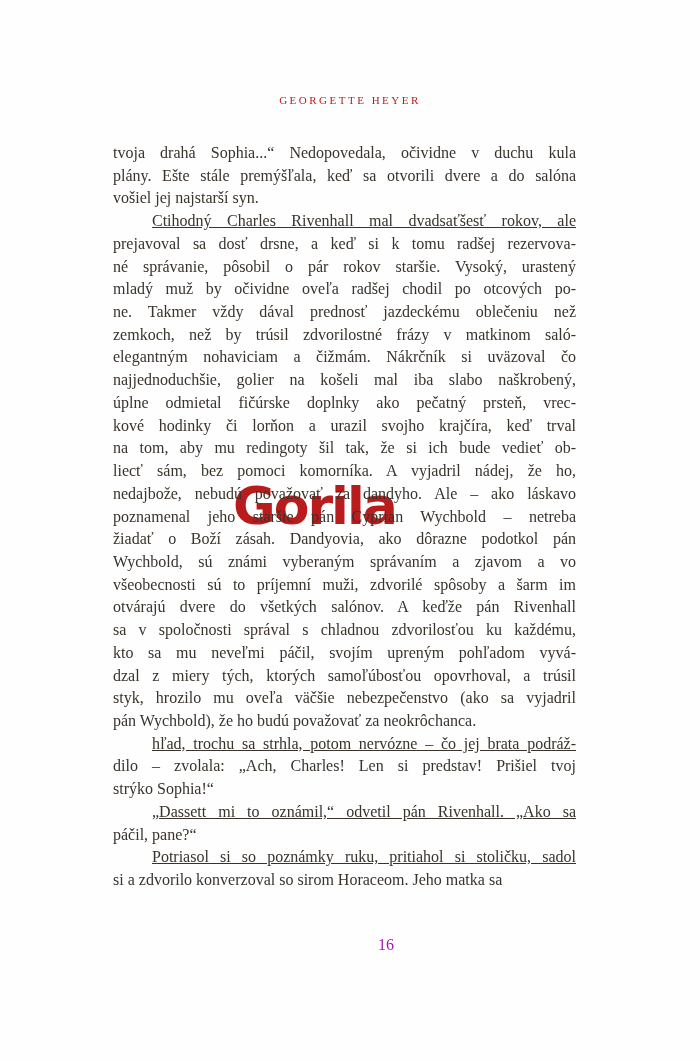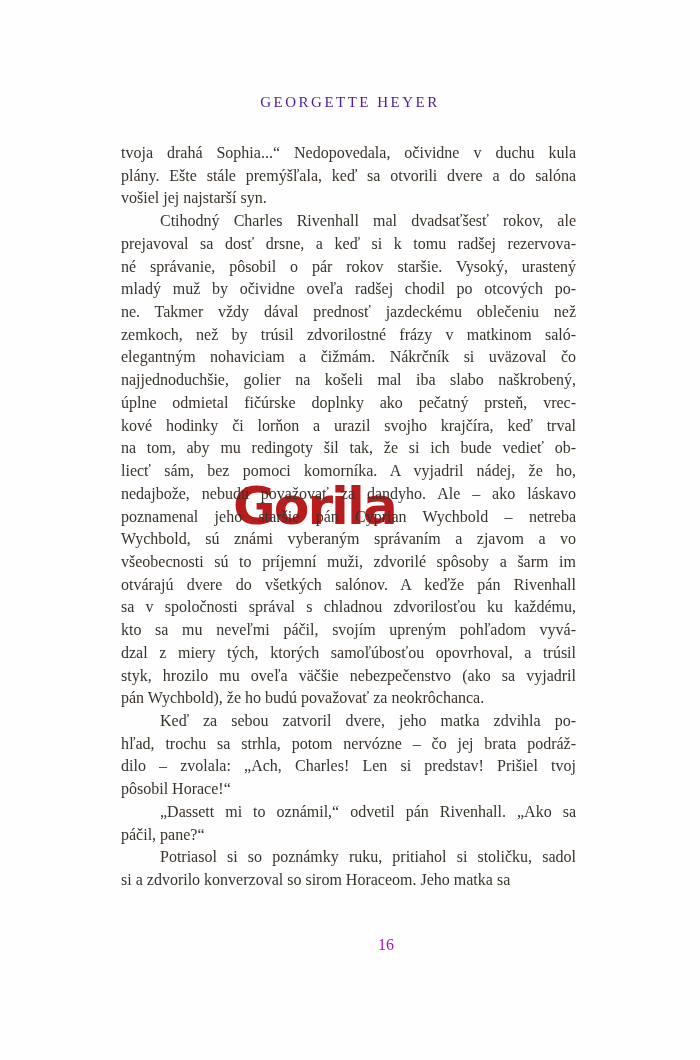--- a/index.html
+++ b/index.html
@@ -15,23 +15,23 @@
     font-family: "Liberation Serif", "DejaVu Serif", serif;
     color: #39332c;
     overflow: hidden;
   }
   .running-header {
     position: absolute;
     top: 94px;
     left: 0;
     width: 100%;
     text-align: center;
-    font-size: 15px;
+    font-size: 11px;
     letter-spacing: 2.5px;
-    color: #4c1d95;
+    color: #b91c1c;
     z-index: 2;
   }
   .watermark {
     position: absolute;
     top: 480px;
     left: 233px;
     font-family: "DejaVu Sans", sans-serif;
     font-weight: bold;
     font-size: 52px;
     line-height: 1;
@@ -49,27 +49,27 @@
   }
   .paragraph { margin: 0; padding: 0; }
   .line {
     height: 22.72px;
     line-height: 22.72px;
     font-size: 16px;
     text-align: justify;
     text-align-last: justify;
     overflow: hidden;
     white-space: nowrap;
-    margin-left: 8px;
   }
   .line.last {
     text-align-last: left;
   }
   .paragraph.indent .line:first-child {
     text-indent: 39px;
+    text-decoration: underline;
   }
   .page-number {
     position: absolute;
     top: 936px;
     left: 0;
     width: 100%;
     text-align: center;
     font-size: 16px;
     color: #a21caf;
     z-index: 2;
@@ -98,34 +98,34 @@
         <div class="line">ne. Takmer vždy dával prednosť jazdeckému oblečeniu než</div>
         <div class="line">zemkoch, než by trúsil zdvorilostné frázy v matkinom saló-</div>
         <div class="line">elegantným nohaviciam a čižmám. Nákrčník si uväzoval čo</div>
         <div class="line">najjednoduchšie, golier na košeli mal iba slabo naškrobený,</div>
         <div class="line">úplne odmietal fičúrske doplnky ako pečatný prsteň, vrec-</div>
         <div class="line">kové hodinky či lorňon a urazil svojho krajčíra, keď trval</div>
         <div class="line">na tom, aby mu redingoty šil tak, že si ich bude vedieť ob-</div>
         <div class="line">liecť sám, bez pomoci komorníka. A vyjadril nádej, že ho,</div>
         <div class="line">nedajbože, nebudú považovať za dandyho. Ale – ako láskavo</div>
         <div class="line">poznamenal jeho staršie pán Cyprian Wychbold – netreba</div>
+        <div class="line">žiadať o Boží zásah. Dandyovia, ako dôrazne podotkol pán</div>
         <div class="line">Wychbold, sú známi vyberaným správaním a zjavom a vo</div>
         <div class="line">všeobecnosti sú to príjemní muži, zdvorilé spôsoby a šarm im</div>
         <div class="line">otvárajú dvere do všetkých salónov. A keďže pán Rivenhall</div>
         <div class="line">sa v spoločnosti správal s chladnou zdvorilosťou ku každému,</div>
         <div class="line">kto sa mu neveľmi páčil, svojím upreným pohľadom vyvá-</div>
         <div class="line">dzal z miery tých, ktorých samoľúbosťou opovrhoval, a trúsil</div>
         <div class="line">styk, hrozilo mu oveľa väčšie nebezpečenstvo (ako sa vyjadril</div>
         <div class="line last">pán Wychbold), že ho budú považovať za neokrôchanca.</div>
       </div>
       <div class="paragraph indent">
-        <div class="line">Keď za sebou zatvoril dvere, jeho matka zdvihla po-</div>
         <div class="line">hľad, trochu sa strhla, potom nervózne – čo jej brata podráž-</div>
         <div class="line">dilo – zvolala: „Ach, Charles! Len si predstav! Prišiel tvoj</div>
-        <div class="line last">pôsobil Horace!“</div>
+        <div class="line last">strýko Sophia!“</div>
       </div>
       <div class="paragraph indent">
         <div class="line">„Dassett mi to oznámil,“ odvetil pán Rivenhall. „Ako sa</div>
         <div class="line last">páčil, pane?“</div>
       </div>
       <div class="paragraph indent">
         <div class="line">Potriasol si so poznámky ruku, pritiahol si stoličku, sadol</div>
         <div class="line last">si a zdvorilo konverzoval so sirom Horaceom. Jeho matka sa</div>
       </div>
     </div>

